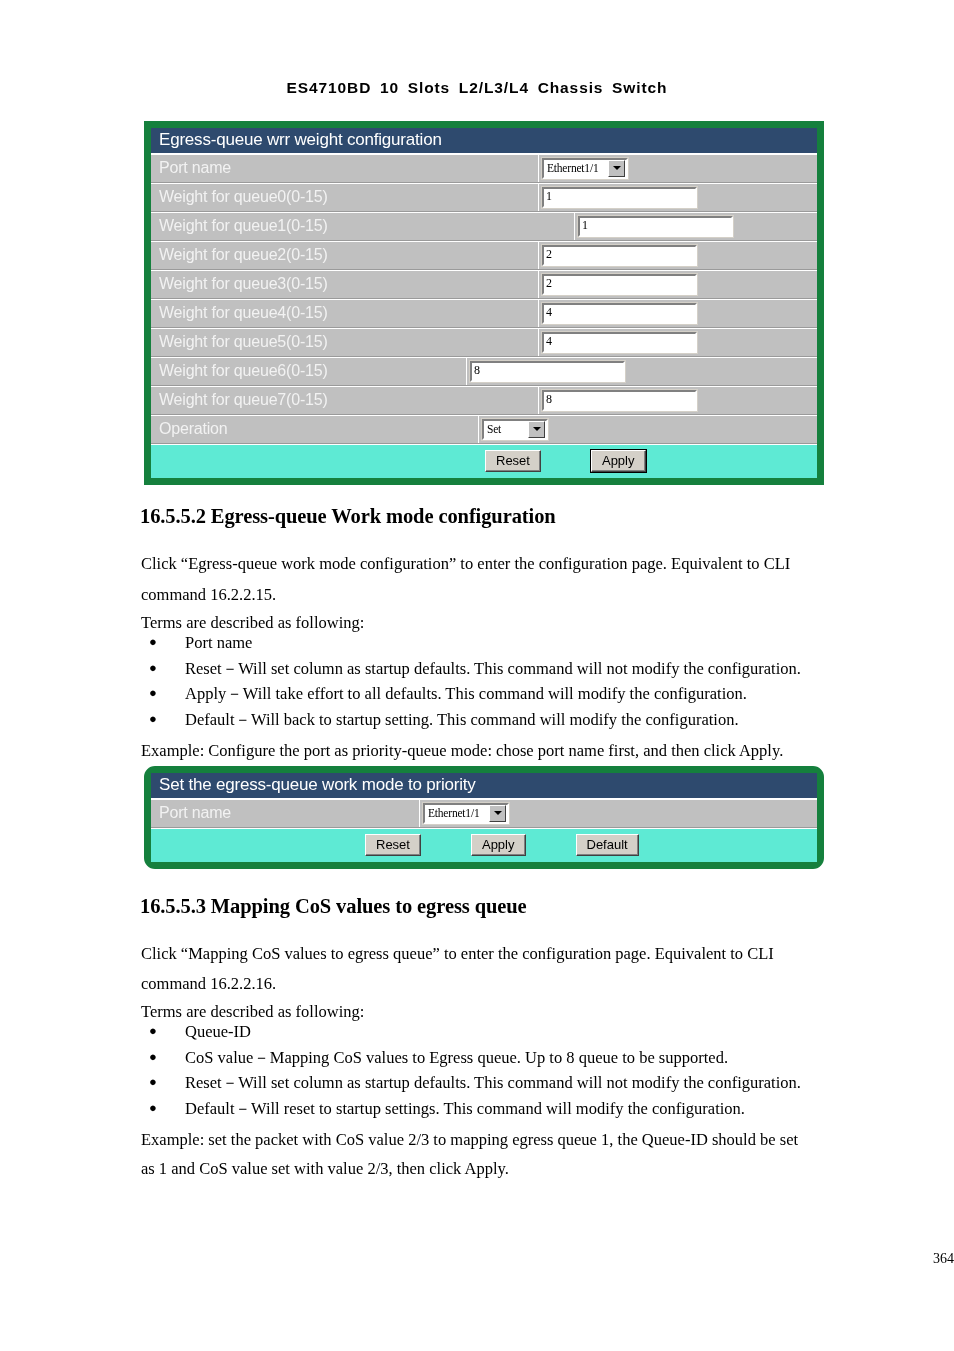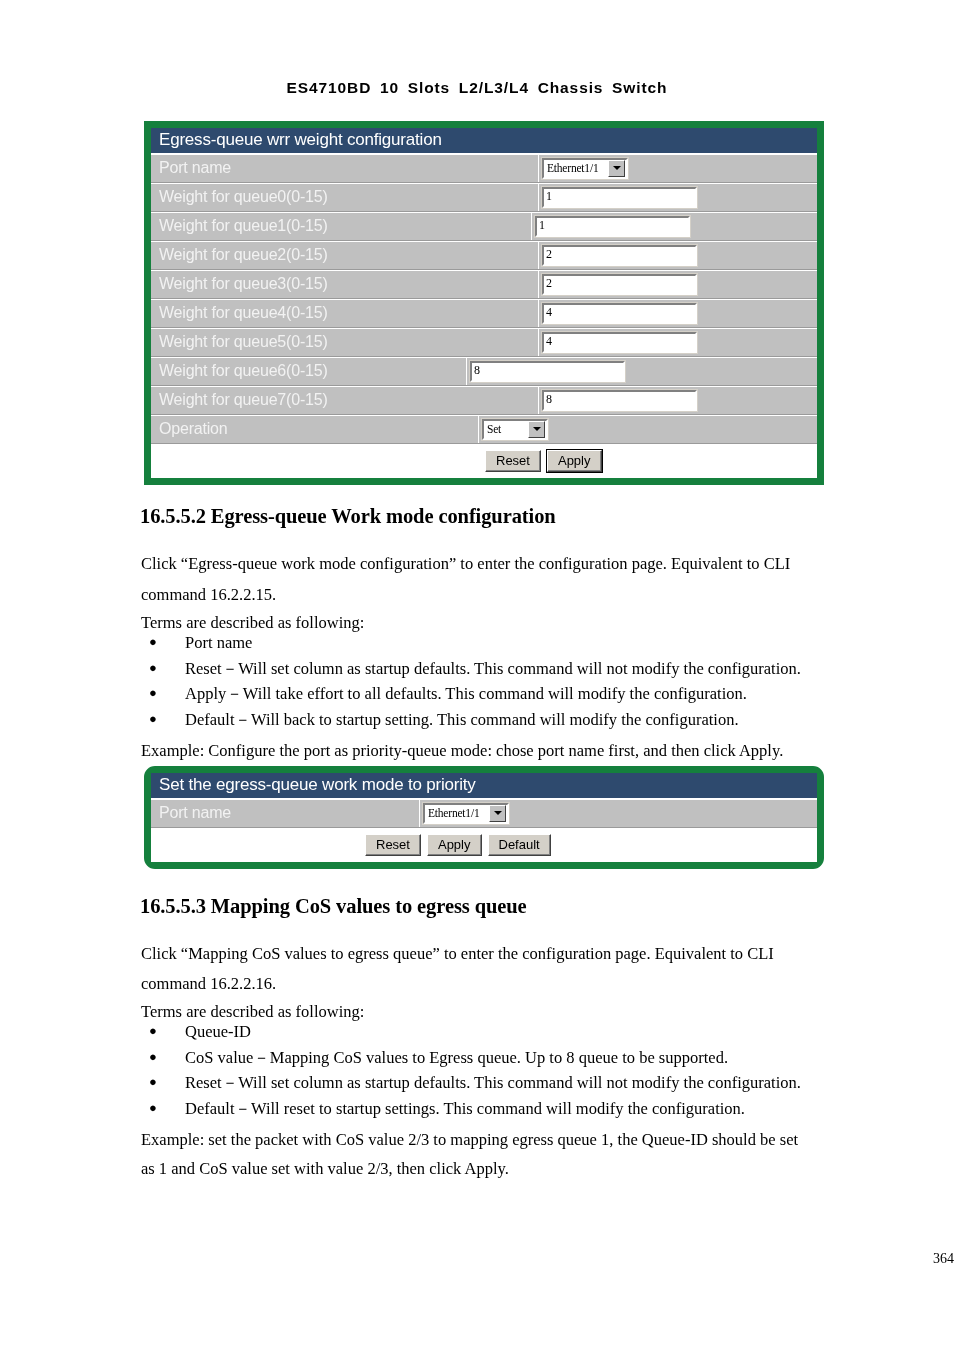--- a/index.html
+++ b/index.html
@@ -145,23 +145,24 @@
     margin-left: -4px; margin-top: -2px;
     border-left: 4px solid transparent;
     border-right: 4px solid transparent;
     border-top: 4px solid #000000;
   }
 
   
   .btnbar {
     display: flex;
     align-items: center;
-    background: #ffffff;
+    background: #5eead4;
     border-top: 1px solid #ffffff;
     padding: 5px 0 6px 0;
+    gap: 44px;
   }
   .btn {
     font-family: "Liberation Sans", sans-serif;
     font-size: 13px;
     color: #000;
     background: #d4d0c8;
     border-top: 1px solid #ffffff;
     border-left: 1px solid #ffffff;
     border-right: 1px solid #404040;
     border-bottom: 1px solid #404040;
@@ -253,21 +254,21 @@
     </div>
 
     <div class="wrow">
       <div class="wlabel" style="width:388px;">Weight for queue0(0-15)</div>
       <div class="wvalue">
         <input class="tinput wide" type="text" value="1" style="">
       </div>
     </div>
 
     <div class="wrow">
-      <div class="wlabel" style="width:381px;">Weight for queue1(0-15)</div>
+      <div class="wlabel" style="width:424px;">Weight for queue1(0-15)</div>
       <div class="wvalue">
         <input class="tinput wide" type="text" value="1" style="">
       </div>
     </div>
 
     <div class="wrow">
       <div class="wlabel" style="width:388px;">Weight for queue2(0-15)</div>
       <div class="wvalue">
         <input class="tinput wide" type="text" value="2" style="">
       </div>

